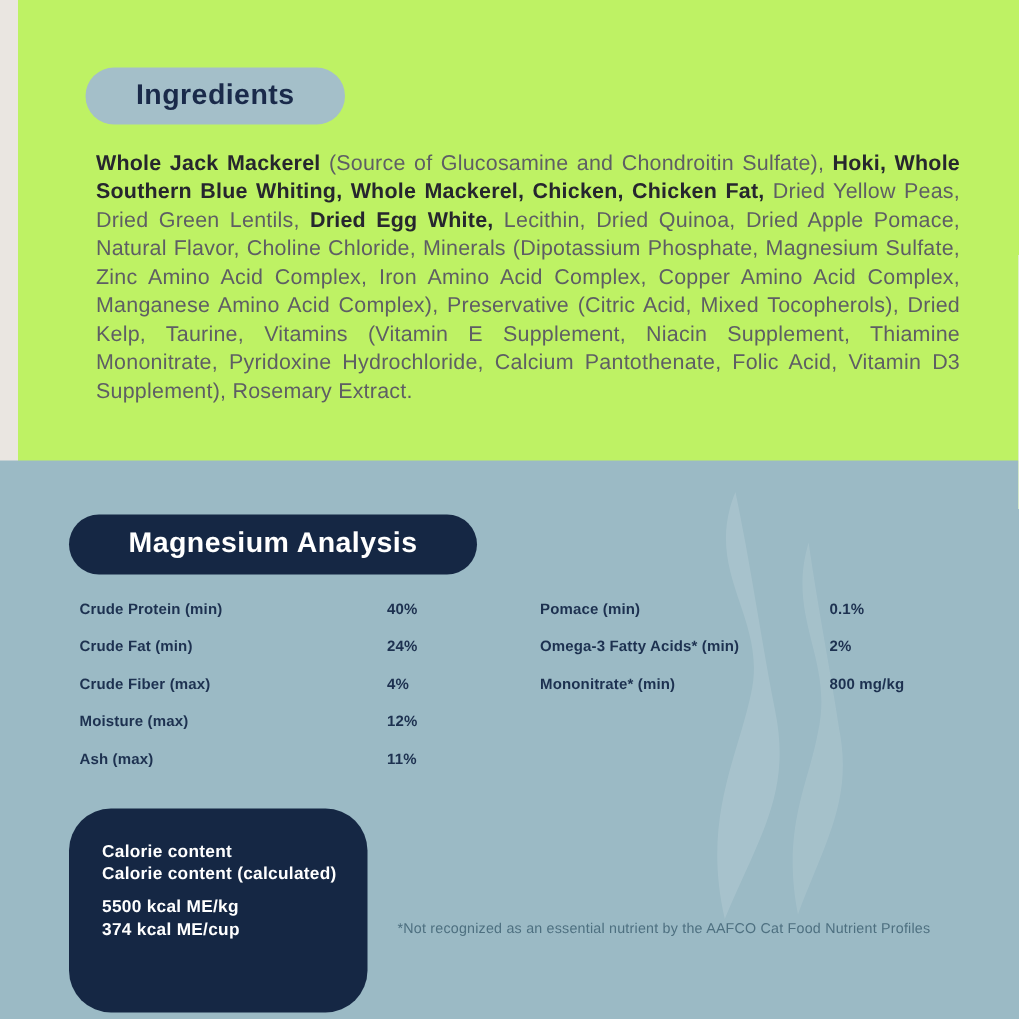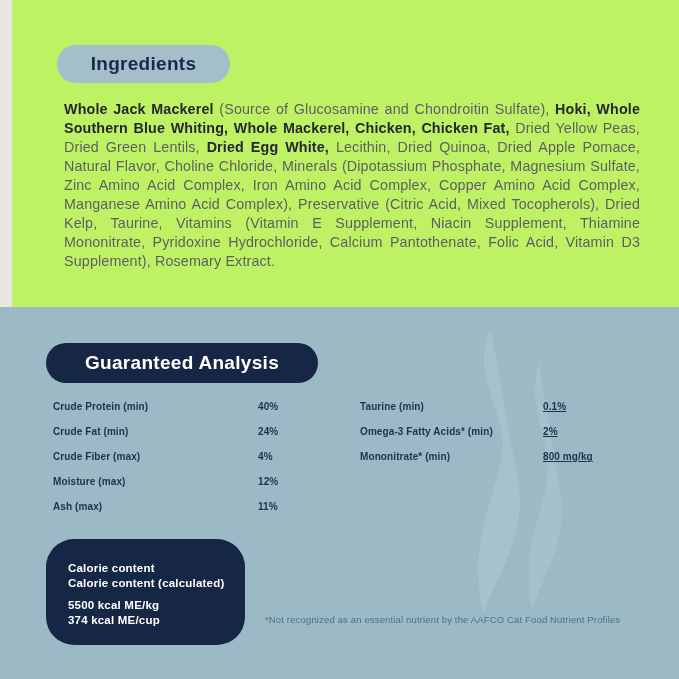--- a/index.html
+++ b/index.html
@@ -88,26 +88,26 @@
     font-weight: 700;
     color: #1d3150;
     letter-spacing: 0.1px;
     white-space: nowrap;
   }
   .analysis-row .row-value {
     position: absolute;
     top: 0;
   }
   .analysis-col.left  .row-value { left: 205px; }
-  .analysis-col.right .row-value { left: 183px; text-decoration: underline; }
+  .analysis-col.right .row-value { left: 193px; }
 
   .calorie-box {
     position: absolute;
     left: 46px; top: 232px;
-    width: 199px; height: 106px;
+    width: 199px; height: 136px;
     background: #152744;
     border-radius: 28px;
     color: #ffffff;
     padding: 22px 24px 0 22px;
   }
   .calorie-box .cal-line {
     font-size: 11.5px;
     font-weight: 700;
     line-height: 15px;
     letter-spacing: 0.2px;
@@ -137,21 +137,21 @@
   </section>
 
   <section class="bottom-section">
 
     <svg class="watermark" viewBox="0 0 145 305" aria-hidden="true">
       <path d="M60,5 C38,58 82,88 70,138 C61,180 38,220 53,285 C76,230 97,202 86,148 C77,103 70,52 60,5 Z" fill="#ffffff" opacity="0.12"></path>
       <path d="M108,38 C93,88 125,115 114,163 C108,196 90,226 101,282 C120,232 137,206 128,160 C122,120 114,80 108,38 Z" fill="#ffffff" opacity="0.10"></path>
     </svg>
 
     <div class="pill pill-analysis">
-      <span>Guaranteed Analysis</span>
+      <span>Magnesium Analysis</span>
     </div>
 
     <div class="analysis-col left">
       <div class="analysis-row">
         <span class="row-label">Crude Protein (min)</span>
         <span class="row-value">40%</span>
       </div>
       <div class="analysis-row">
         <span class="row-label">Crude Fat (min)</span>
         <span class="row-value">24%</span>
@@ -165,21 +165,21 @@
         <span class="row-value">12%</span>
       </div>
       <div class="analysis-row">
         <span class="row-label">Ash (max)</span>
         <span class="row-value">11%</span>
       </div>
     </div>
 
     <div class="analysis-col right">
       <div class="analysis-row">
-        <span class="row-label">Taurine (min)</span>
+        <span class="row-label">Pomace (min)</span>
         <span class="row-value">0.1%</span>
       </div>
       <div class="analysis-row">
         <span class="row-label">Omega-3 Fatty Acids* (min)</span>
         <span class="row-value">2%</span>
       </div>
       <div class="analysis-row">
         <span class="row-label">Mononitrate* (min)</span>
         <span class="row-value">800 mg/kg</span>
       </div>

